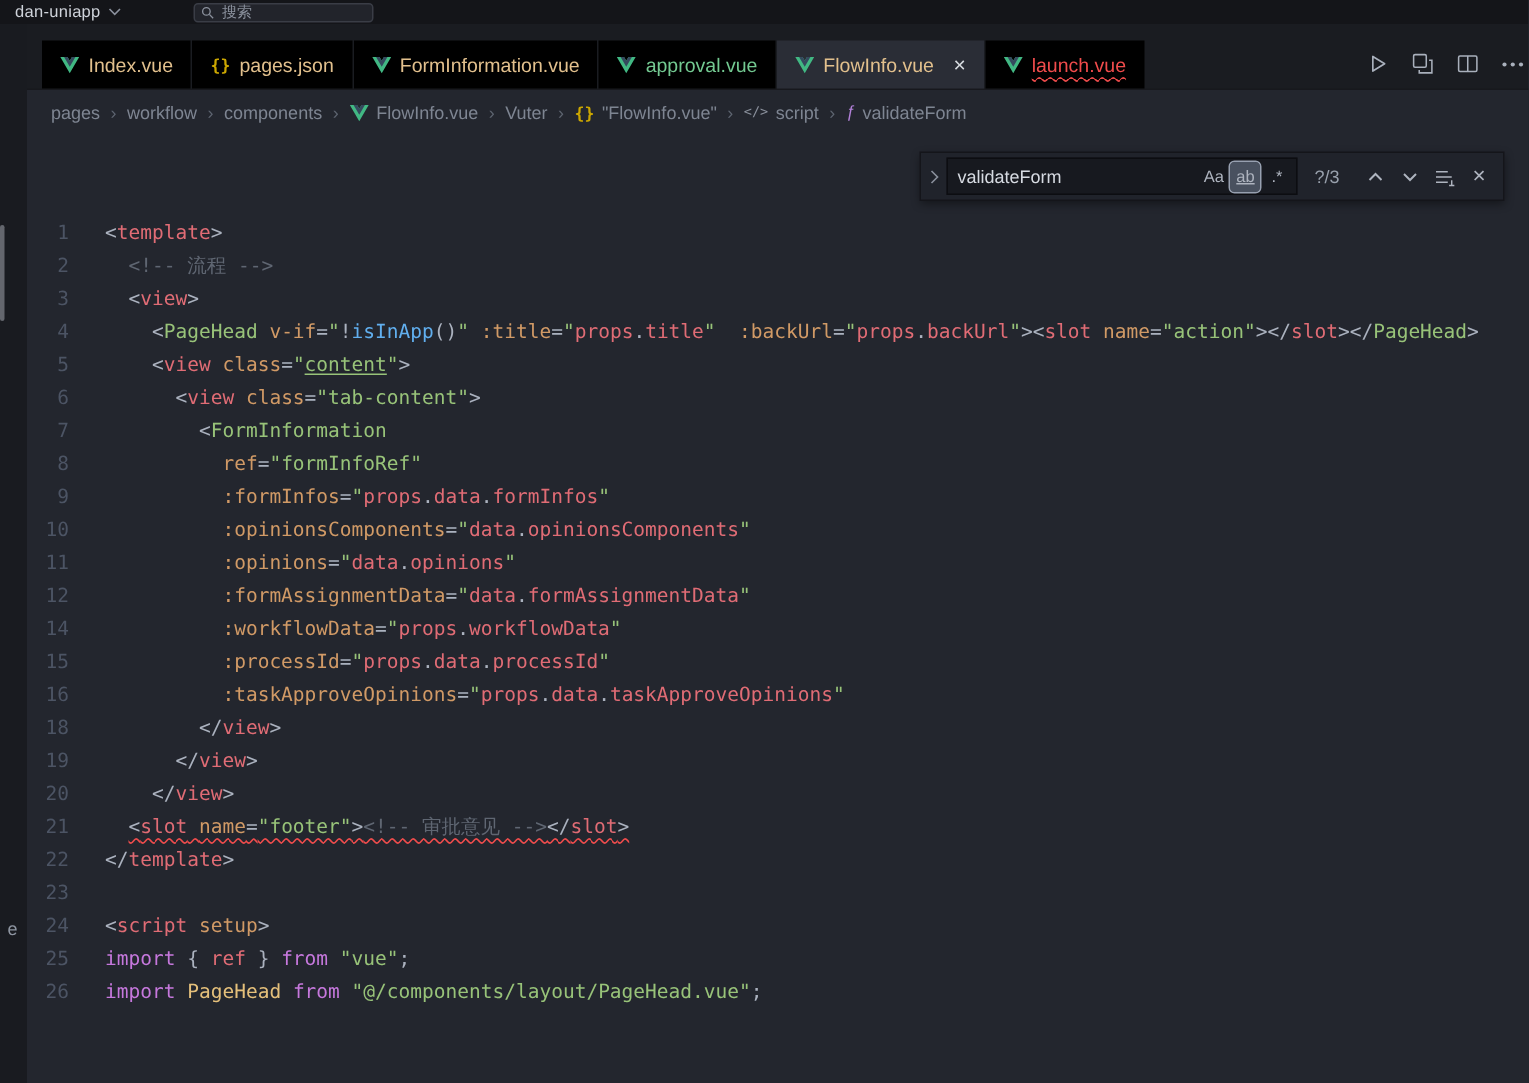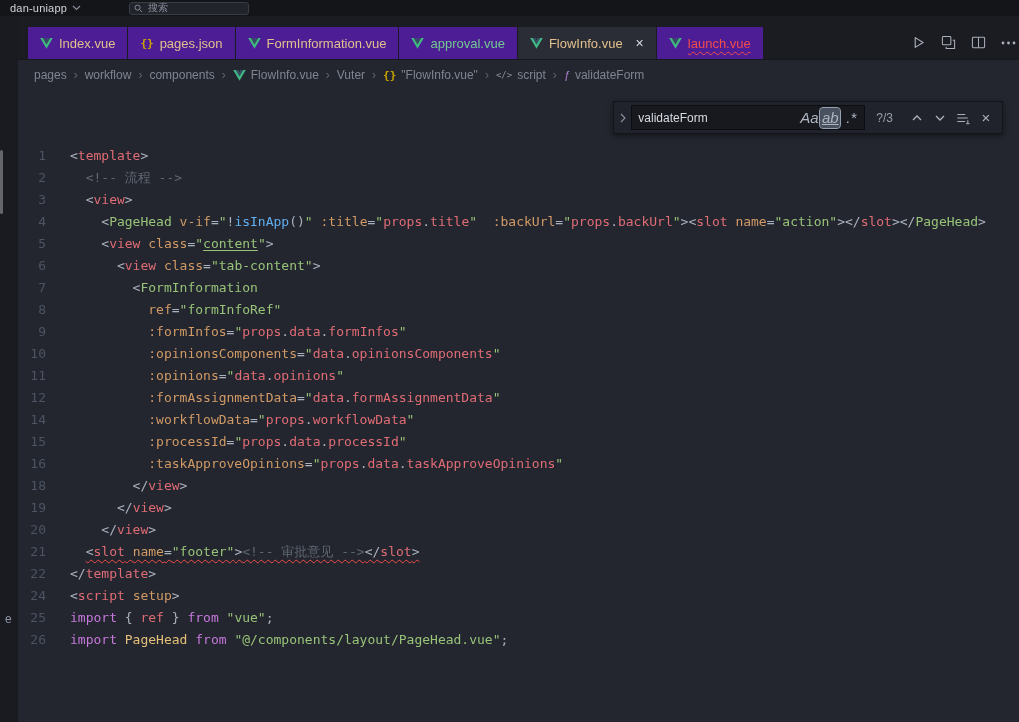--- a/index.html
+++ b/index.html
@@ -8,21 +8,21 @@
 
   
   .titlebar { height:16px; background:#141519; display:flex; align-items:center; padding-left:10px; font-size:11px; color:#cfd3da; }
   .titlebar .proj { font-weight:normal; letter-spacing:.2px; }
   .titlebar .caret { margin-left:5px; display:flex; color:#8a909c; }
   .search-box { margin-left:48px; width:120px; height:13px; background:#22242b; border:1px solid #3a3d46; border-radius:3px; display:flex; align-items:center; gap:5px; padding:0 4px; color:#8a909c; font-size:10px; }
 
   
   .tabbar { height:44px; background:#1a1c21; position:relative; display:flex; align-items:flex-end; padding-left:28px; border-bottom:1px solid #17181d; }
   .tabs { display:flex; align-items:flex-end; height:100%; }
-  .tab { height:32px; display:flex; align-items:center; gap:6px; padding:0 12px; background:#4c1d95; margin-right:1px; font-size:13px; cursor:pointer; white-space:nowrap; }
+  .tab { height:32px; display:flex; align-items:center; gap:6px; padding:0 12px; background:#000000; margin-right:1px; font-size:13px; cursor:pointer; white-space:nowrap; }
   .tab.active { background:#2a2d36; }
   .tab .close { color:#d7dbe0; font-size:14px; margin-left:7px; line-height:1; }
   .tab-label.err-underline { text-decoration:underline wavy #f14c4c; text-decoration-thickness:1px; text-underline-offset:3px; }
   .json-glyph { color:#cca700; font-weight:bold; font-size:11px; font-family:"DejaVu Sans Mono",monospace; }
   .code-glyph { color:#8a909c; font-size:9px; font-family:"DejaVu Sans Mono",monospace; }
   .method-glyph { color:#b180d7; font-size:11px; font-style:italic; }
   .actions { position:absolute; right:3px; bottom:9px; display:flex; align-items:center; gap:15px; color:#a9b0bc; }
   .actions .abtn { display:flex; align-items:center; cursor:pointer; }
 
   
@@ -48,21 +48,21 @@
   .tk-y { color:#e5c07b; }
   .tk-m { color:#5f6672; }
   .dec-u { text-decoration:underline; text-underline-offset:2px; }
   .dec-w { text-decoration:underline wavy #f14c4c; text-decoration-thickness:1px; text-underline-offset:3px; }
 
   
   .find { position:absolute; top:11px; right:16px; height:33px; background:#20232b; border:1px solid #14151a; box-shadow:0 2px 6px rgba(0,0,0,.45); display:flex; align-items:center; padding-right:6px; z-index:10; }
   .find-collapse { width:17px; height:100%; display:flex; align-items:center; justify-content:center; color:#8a909c; cursor:pointer; }
   .find-input-wrap { display:flex; align-items:center; background:#17191f; border:1px solid #0c0d11; height:25px; padding-right:3px; width:234px; }
   .find-input { flex:1; background:transparent; border:none; outline:none; color:#d6dae1; font-size:12px; padding:0 6px; font-family:"Liberation Sans",sans-serif; min-width:0; }
-  .fbtn { width:20px; height:20px; display:flex; align-items:center; justify-content:center; font-size:15px; color:#aeb4bf; border-radius:3px; cursor:pointer; flex:none; margin-left:1px;font-style:italic; }
+  .fbtn { width:20px; height:20px; display:flex; align-items:center; justify-content:center; font-size:11px; color:#aeb4bf; border-radius:3px; cursor:pointer; flex:none; margin-left:1px; }
   .fbtn.ww { text-decoration:underline; }
   .fbtn.on { background:#49515f; outline:1px solid #97a0b0; }
   .fcount { font-size:12px; color:#98a0ac; margin:0 11px; white-space:nowrap; }
   .ficon { width:20px; height:20px; display:flex; align-items:center; justify-content:center; color:#aeb4bf; cursor:pointer; margin-left:3px; }
   .find .close-btn { font-size:15px; }
 
   
   .left-strip { position:absolute; left:0; top:16px; bottom:0; width:18px; background:#191b20; z-index:5; }
   .strip-scroll { position:absolute; left:0; top:134px; width:3px; height:64px; background:rgba(190,196,205,.45); border-radius:2px; }
   .strip-e { position:absolute; left:5px; top:596px; font-size:12px; color:#8e95a1; }
@@ -304,20 +304,24 @@
       </div>
       <div class="code-line">
         <span class="ln">21</span>
         <span class="cd"><span class="tk-p">  </span><span class="tk-p dec-w">&lt;</span><span class="tk-t dec-w">slot</span><span class="tk-p dec-w"> </span><span class="tk-a dec-w">name</span><span class="tk-p dec-w">=</span><span class="tk-s dec-w">"footer"</span><span class="tk-p dec-w">&gt;</span><span class="tk-m dec-w">&lt;!-- 审批意见 --&gt;</span><span class="tk-p dec-w">&lt;/</span><span class="tk-t dec-w">slot</span><span class="tk-p dec-w">&gt;</span></span>
       </div>
       <div class="code-line">
         <span class="ln">22</span>
         <span class="cd"><span class="tk-p">&lt;/</span><span class="tk-t">template</span><span class="tk-p">&gt;</span></span>
       </div>
       <div class="code-line">
+        <span class="ln">23</span>
+        <span class="cd"></span>
+      </div>
+      <div class="code-line">
         <span class="ln">24</span>
         <span class="cd"><span class="tk-p">&lt;</span><span class="tk-t">script</span><span class="tk-p"> </span><span class="tk-a">setup</span><span class="tk-p">&gt;</span></span>
       </div>
       <div class="code-line">
         <span class="ln">25</span>
         <span class="cd"><span class="tk-k">import</span><span class="tk-p"> { </span><span class="tk-e">ref</span><span class="tk-p"> } </span><span class="tk-k">from</span><span class="tk-p"> </span><span class="tk-s">"vue"</span><span class="tk-p">;</span></span>
       </div>
       <div class="code-line">
         <span class="ln">26</span>
         <span class="cd"><span class="tk-k">import</span><span class="tk-p"> </span><span class="tk-y">PageHead</span><span class="tk-p"> </span><span class="tk-k">from</span><span class="tk-p"> </span><span class="tk-s">"@/components/layout/PageHead.vue"</span><span class="tk-p">;</span></span>

